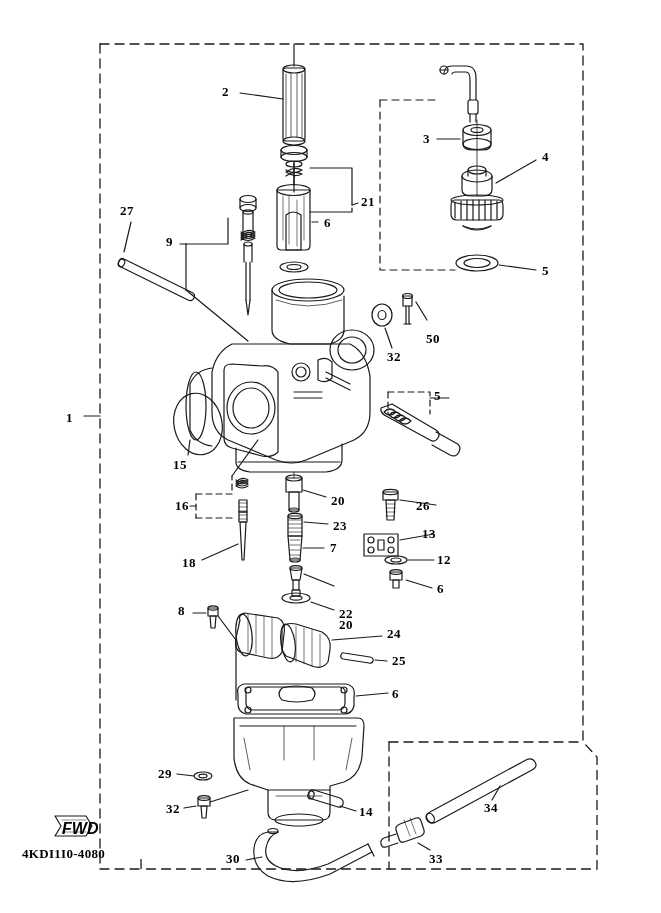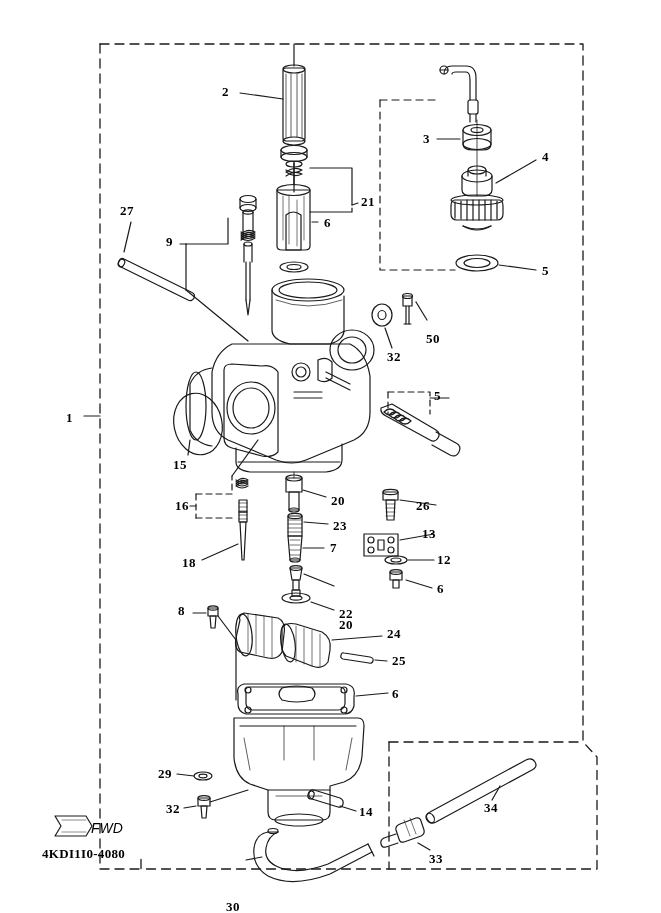--- a/index.html
+++ b/index.html
@@ -37,30 +37,28 @@
     white-space: nowrap;
     line-height: 1;
   }
   .partcode {
     position: absolute;
     font-family: "Liberation Serif", serif;
     font-size: 13px;
     font-weight: bold;
     letter-spacing: 0.3px;
     white-space: nowrap;
-    margin-left: 20px;
   }
   .fwdlabel {
     position: absolute;
     font-family: "Liberation Sans", sans-serif;
-    font-size: 14px;
-    font-weight: normal;
+    font-size: 16px;
+    font-weight: bold;
     font-style: italic;
     white-space: nowrap;
-    margin-left: 29px;
   }
 </style>
 </head>
 <body>
 
 <div id="sheet">
 
   <svg id="diagram" viewBox="0 0 661 913" xmlns="http://www.w3.org/2000/svg">
     <g fill="none" stroke="#1a1a1a" stroke-width="1.2" stroke-linecap="round" stroke-linejoin="round">
 
@@ -442,21 +440,21 @@
   <div class="callout" style="left:339px; top:582px;margin-top:36px;">20</div>
   <div class="callout" style="left:361px; top:195px;">21</div>
   <div class="callout" style="left:339px; top:607px;">22</div>
   <div class="callout" style="left:333px; top:519px;">23</div>
   <div class="callout" style="left:387px; top:627px;">24</div>
   <div class="callout" style="left:392px; top:654px;">25</div>
   <div class="callout" style="left:416px; top:499px;">26</div>
   <div class="callout" style="left:120px; top:204px;">27</div>
   <div class="callout" style="left:166px; top:802px;">32</div>
   <div class="callout" style="left:158px; top:767px;">29</div>
-  <div class="callout" style="left:226px; top:852px;margin-top:48px;">30</div>
+  <div class="callout" style="left:226px; top:852px;">30</div>
   <div class="callout" style="left:426px; top:332px;">50</div>
   <div class="callout" style="left:387px; top:350px;">32</div>
   <div class="callout" style="left:429px; top:852px;">33</div>
   <div class="callout" style="left:484px; top:801px;">34</div>
 
   <div class="fwdlabel" style="left:62px; top:820px;">FWD</div>
   <div class="partcode" style="left:22px; top:846px;">4KDI1I0-4080</div>
 
 </div>
 

